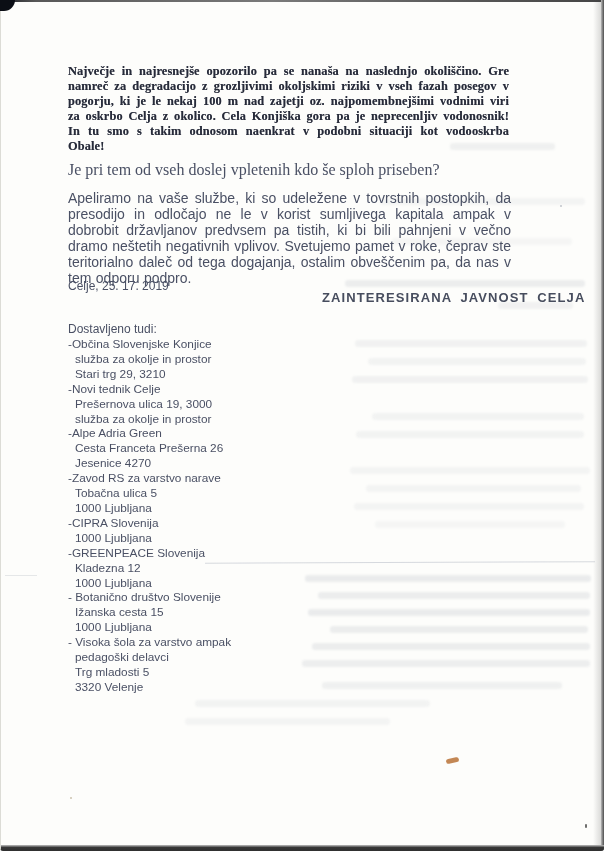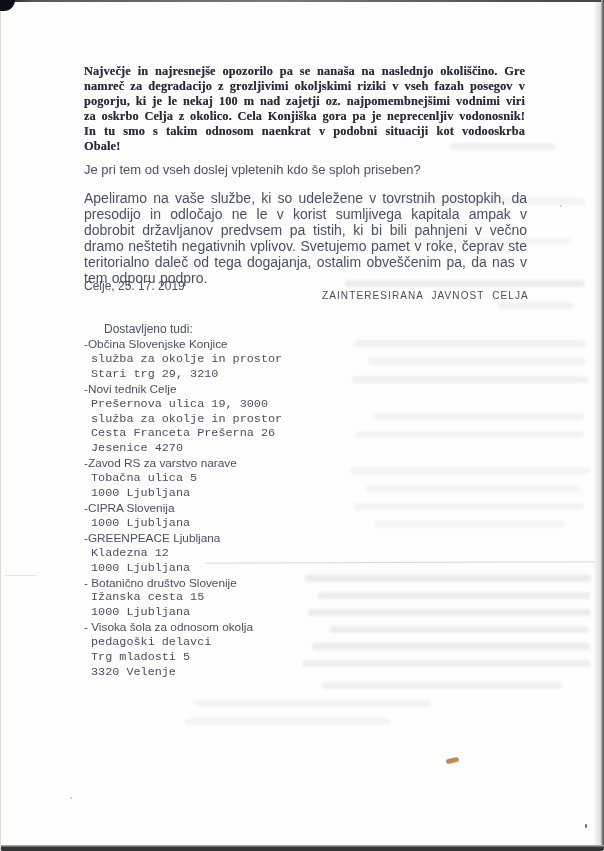--- a/index.html
+++ b/index.html
@@ -20,50 +20,51 @@
     background:linear-gradient(90deg,#b9b9b9,#4c4c4c);}
   .edge-bottom{position:absolute;left:0;right:0;bottom:0;height:6px;
     background:linear-gradient(180deg,#a5a5a5 0px,#a5a5a5 1px,#383838 2px,#2f2f2f 100%);}
   .edge-left{position:absolute;top:0;left:0;bottom:0;width:1px;background:#dcdcd6;}
   .shade-right{position:absolute;top:0;right:3px;bottom:0;width:8px;
     background:linear-gradient(90deg,rgba(0,0,0,0) ,rgba(60,60,60,0.18));}
   .corner-mark{position:absolute;top:0;left:0;width:15px;height:11px;
     background:#0b0e15;border-bottom-right-radius:13px;}
 
   
-  .blk{position:absolute;left:84px;}
+  .blk{position:absolute;left:68px;}
   .p-bold{
     top:64px;width:441px;
     font-family:"Liberation Serif","DejaVu Serif",serif;
     font-weight:bold;
     font-size:12.4px;line-height:15px;
     text-align:justify;
     color:#272b3a;
     letter-spacing:0.1px;word-spacing:2px;
     text-shadow:0 0 0.4px rgba(39,43,58,0.55);
   }
-  .question{top:162px;width:450px;font-size:13px;line-height:15px;}
+  .question{top:162px;width:450px;font-size:16px;line-height:15px;font-family:Liberation Serif, serif;}
   .p-appeal{
     top:191px;width:443px;
     font-size:14px;line-height:15.9px;
     text-align:justify;
     word-spacing:0.6px;
   }
   .dateline{top:279px;font-size:12px;}
   .signature{
     top:290px;left:322px;
-    font-size:10px;
+    font-size:13px;
     letter-spacing:1.1px;word-spacing:4px;
     color:#474d5e;
     white-space:nowrap;
+    font-weight:bold;
   }
-  .dist-head{top:322px;font-size:12px;margin-left:20px;}
+  .dist-head{top:322px;font-size:12px;}
   .dist-list{top:337px;width:320px;font-size:11.8px;line-height:14.9px;}
   .dist-line{white-space:pre;}
-  .dist-line.indent{padding-left:7px;font-family:Liberation Mono, monospace;}
+  .dist-line.indent{padding-left:7px;}
 
   
   .gl{position:absolute;display:block;height:7px;border-radius:3px;
       background:#7d8696;filter:blur(1.1px);}
   
   .stray-line{position:absolute;height:1px;background:#b7bcc6;transform:rotate(-0.2deg);}
   .smudge{position:absolute;border-radius:3px;}
   .speck{position:absolute;border-radius:1px;}
 </style>
 </head>
@@ -121,32 +122,33 @@
 
   <div class="blk dist-head">Dostavljeno tudi:</div>
 
   <div class="blk dist-list">
     <div class="dist-line">-Občina Slovenjske Konjice</div>
     <div class="dist-line indent">služba za okolje in prostor</div>
     <div class="dist-line indent">Stari trg 29, 3210</div>
     <div class="dist-line">-Novi tednik Celje</div>
     <div class="dist-line indent">Prešernova ulica 19, 3000</div>
     <div class="dist-line indent">služba za okolje in prostor</div>
+    <div class="dist-line">-Alpe Adria Green</div>
     <div class="dist-line indent">Cesta Franceta Prešerna 26</div>
     <div class="dist-line indent">Jesenice 4270</div>
     <div class="dist-line">-Zavod RS za varstvo narave</div>
     <div class="dist-line indent">Tobačna ulica 5</div>
     <div class="dist-line indent">1000 Ljubljana</div>
     <div class="dist-line">-CIPRA Slovenija</div>
     <div class="dist-line indent">1000 Ljubljana</div>
-    <div class="dist-line">-GREENPEACE Ljubljana</div>
+    <div class="dist-line">-GREENPEACE Slovenija</div>
     <div class="dist-line indent">Kladezna 12</div>
     <div class="dist-line indent">1000 Ljubljana</div>
     <div class="dist-line">- Botanično društvo Slovenije</div>
     <div class="dist-line indent">Ižanska cesta 15</div>
     <div class="dist-line indent">1000 Ljubljana</div>
-    <div class="dist-line">- Visoka šola za odnosom okolja</div>
+    <div class="dist-line">- Visoka šola za varstvo ampak</div>
     <div class="dist-line indent">pedagoški delavci</div>
     <div class="dist-line indent">Trg mladosti 5</div>
     <div class="dist-line indent">3320 Velenje</div>
   </div>
 
 </div>
 
 </body></html>

